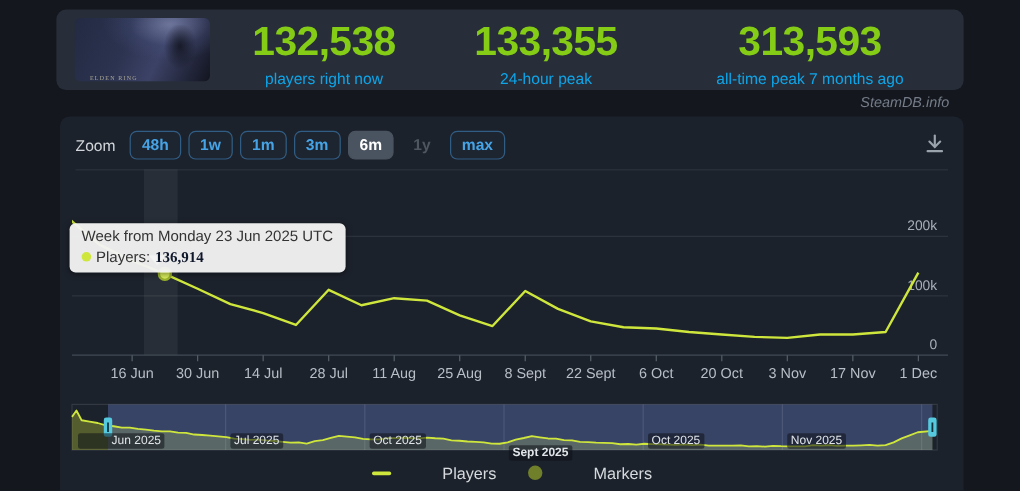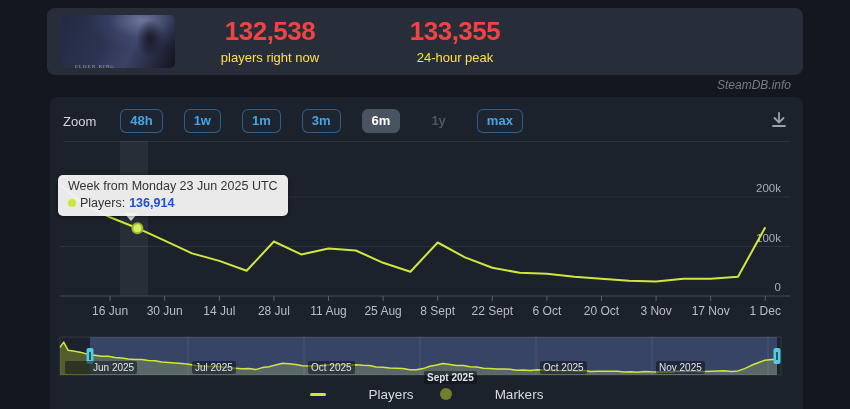--- a/index.html
+++ b/index.html
@@ -22,53 +22,53 @@
       linear-gradient(115deg,#232a42 0%,#2c3350 38%,#3c4266 62%,#12141f 100%);
   }
   .banner::after{
     content:"";position:absolute;right:8px;top:6px;width:34px;height:44px;
     background:radial-gradient(18px 26px at 50% 40%, rgba(20,22,34,0.9), rgba(20,22,34,0) 75%);
   }
   .banner-text{position:absolute;left:13px;top:28px;z-index:2;margin-top:21px;}
   .banner-line1{font-size:5px;letter-spacing:1px;color:#aaa795;font-family:"Liberation Serif",serif;}
   .banner-line2{font-size:10.5px;letter-spacing:1px;color:#d4d1c1;font-family:"Liberation Serif",serif;margin-top:2px;}
   .stat{position:absolute;top:9px;text-align:center;transform:translateX(-50%);white-space:nowrap;}
-  .stat-value{font-size:26px;font-weight:700;color:#ef4444;letter-spacing:-0.5px;line-height:1.1;}
-  .stat-label{font-size:13px;color:#fde047;margin-top:4px;}
+  .stat-value{font-size:34px;font-weight:700;color:#84cc16;letter-spacing:-0.5px;line-height:1.1;}
+  .stat-label{font-size:13px;color:#0ea5e9;margin-top:4px;}
   .watermark{
     position:absolute;top:78px;right:59px;font-size:12px;font-style:italic;color:#747d89;
   }
   
   .chart-panel{
     position:absolute;left:50px;top:97px;width:753px;height:312px;
     background:#1c222c;border-radius:8px 8px 0 0;
   }
   .toolbar{position:absolute;left:13px;top:10px;height:28px;display:flex;align-items:center;}
-  .zoom-label{font-size:13px;color:#d2d6da;margin-right:24px;}
-  .zoom-buttons{display:flex;gap:21px;}
+  .zoom-label{font-size:13px;color:#d2d6da;margin-right:12px;}
+  .zoom-buttons{display:flex;gap:6px;}
   .zbtn{
     font-size:13px;font-weight:700;color:#46a4e6;
     border:1px solid rgba(70,150,215,0.5);border-radius:6px;
     padding:3px 9px;line-height:1.2;background:rgba(38,58,80,0.15);cursor:pointer;
   }
   .zbtn.selected{background:#4a5460;border-color:#4a5460;color:#ffffff;}
   .zbtn.disabled{background:transparent;border-color:transparent;color:#4e5660;cursor:default;}
   .download{position:absolute;right:14px;top:13px;width:20px;height:20px;cursor:pointer;}
   .divider{position:absolute;left:13px;right:13px;top:44px;height:0;border-top:1px solid #2b323d;}
   #chart-svg{position:absolute;left:0;top:44px;}
   
   .tooltip{
-    position:absolute;left:8px;top:78px;z-index:5;white-space:nowrap;
+    position:absolute;left:8px;top:89px;z-index:5;white-space:nowrap;
     background:rgba(242,243,243,0.96);border-radius:5px;padding:3px 10px 5px 10px;
     color:#333333;font-size:12.5px;line-height:1.32;
     box-shadow:0 1px 5px rgba(0,0,0,0.45);
   }
   .tooltip-row2{display:flex;align-items:center;gap:4px;}
   .tooltip-dot{width:8px;height:8px;border-radius:50%;background:#cfe73c;display:inline-block;}
-  .tooltip-value{font-weight:700;color:#1d4ed8;}
+  .tooltip-value{font-weight:700;color:#0f172a;font-family:Liberation Serif, serif;}
   .tooltip-arrow{
     position:absolute;left:74px;top:116px;z-index:4;width:0;height:0;
     border-left:7px solid transparent;border-right:7px solid transparent;
     border-top:8px solid rgba(242,243,243,0.96);
   }
   
   .nav-month{
     position:absolute;z-index:3;font-size:10px;color:#e0e4e8;
     background:rgba(14,18,25,0.55);padding:0 3px;line-height:13px;border-radius:2px;
   }
@@ -92,20 +92,24 @@
       <div class="banner-line2">NIGHTREIGN</div>
     </div>
   </div>
   <div class="stat" style="left:223px">
     <div class="stat-value">132,538</div>
     <div class="stat-label">players right now</div>
   </div>
   <div class="stat" style="left:408px">
     <div class="stat-value">133,355</div>
     <div class="stat-label">24-hour peak</div>
+  </div>
+  <div class="stat" style="left:628px">
+    <div class="stat-value">313,593</div>
+    <div class="stat-label">all-time peak 7 months ago</div>
   </div>
 </div>
 
 <div class="watermark">SteamDB.info</div>
 
 <div class="chart-panel">
   <div class="toolbar">
     <span class="zoom-label">Zoom</span>
     <span class="zoom-buttons" id="zoom-buttons">
         <span class="zbtn">48h</span>

